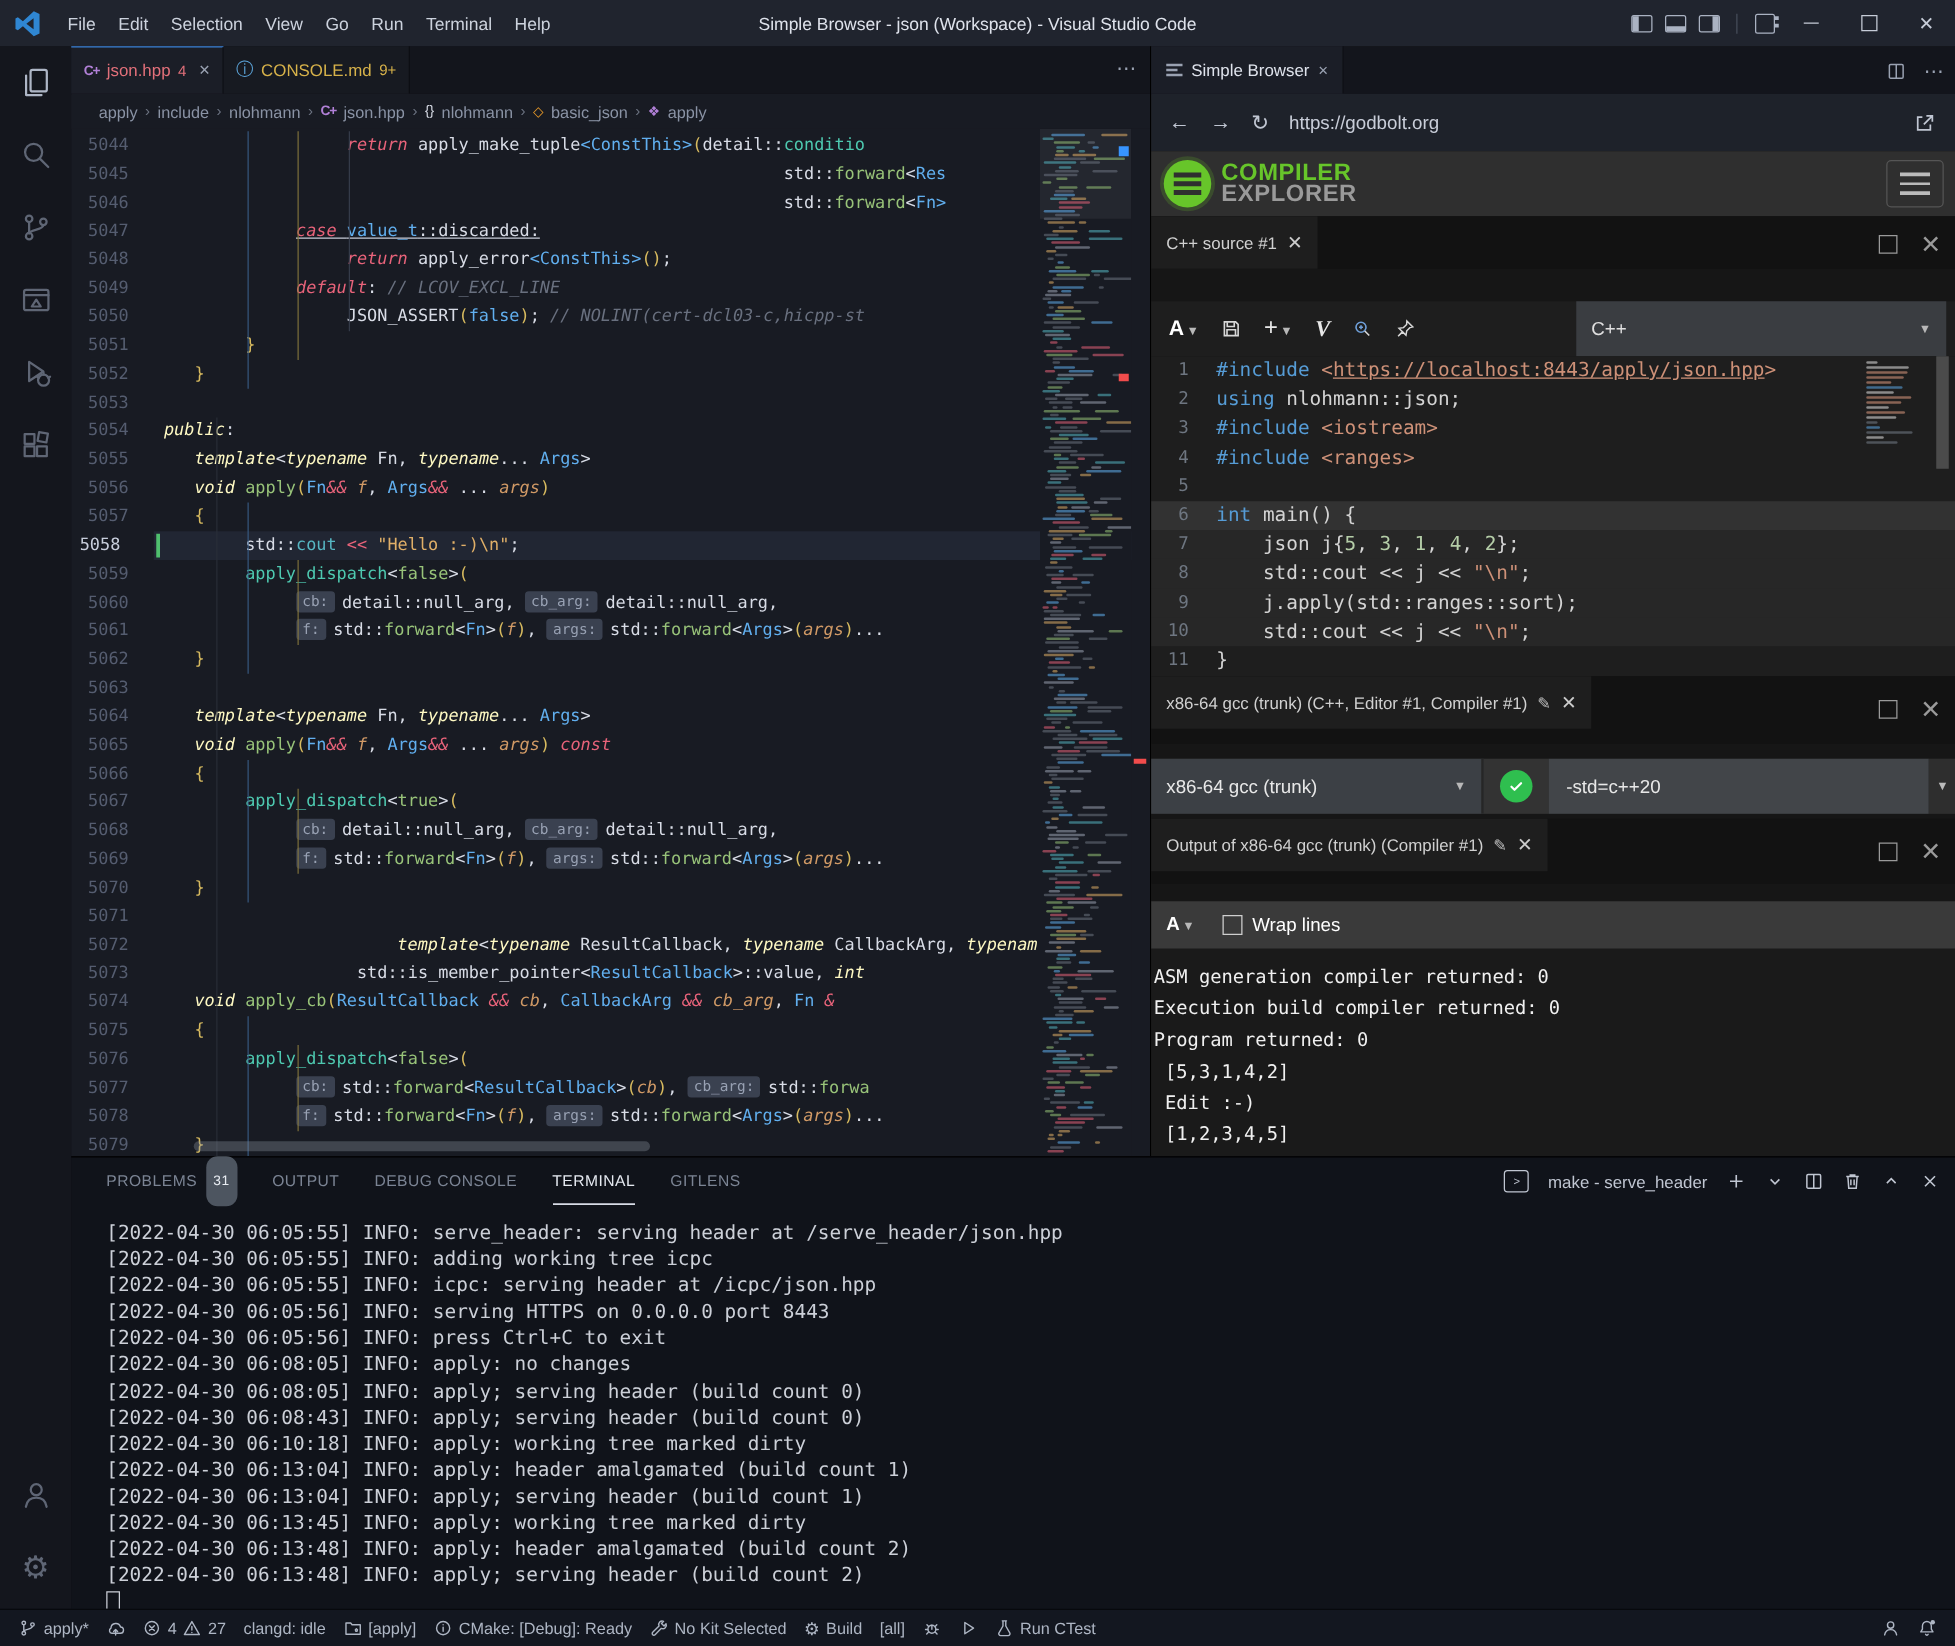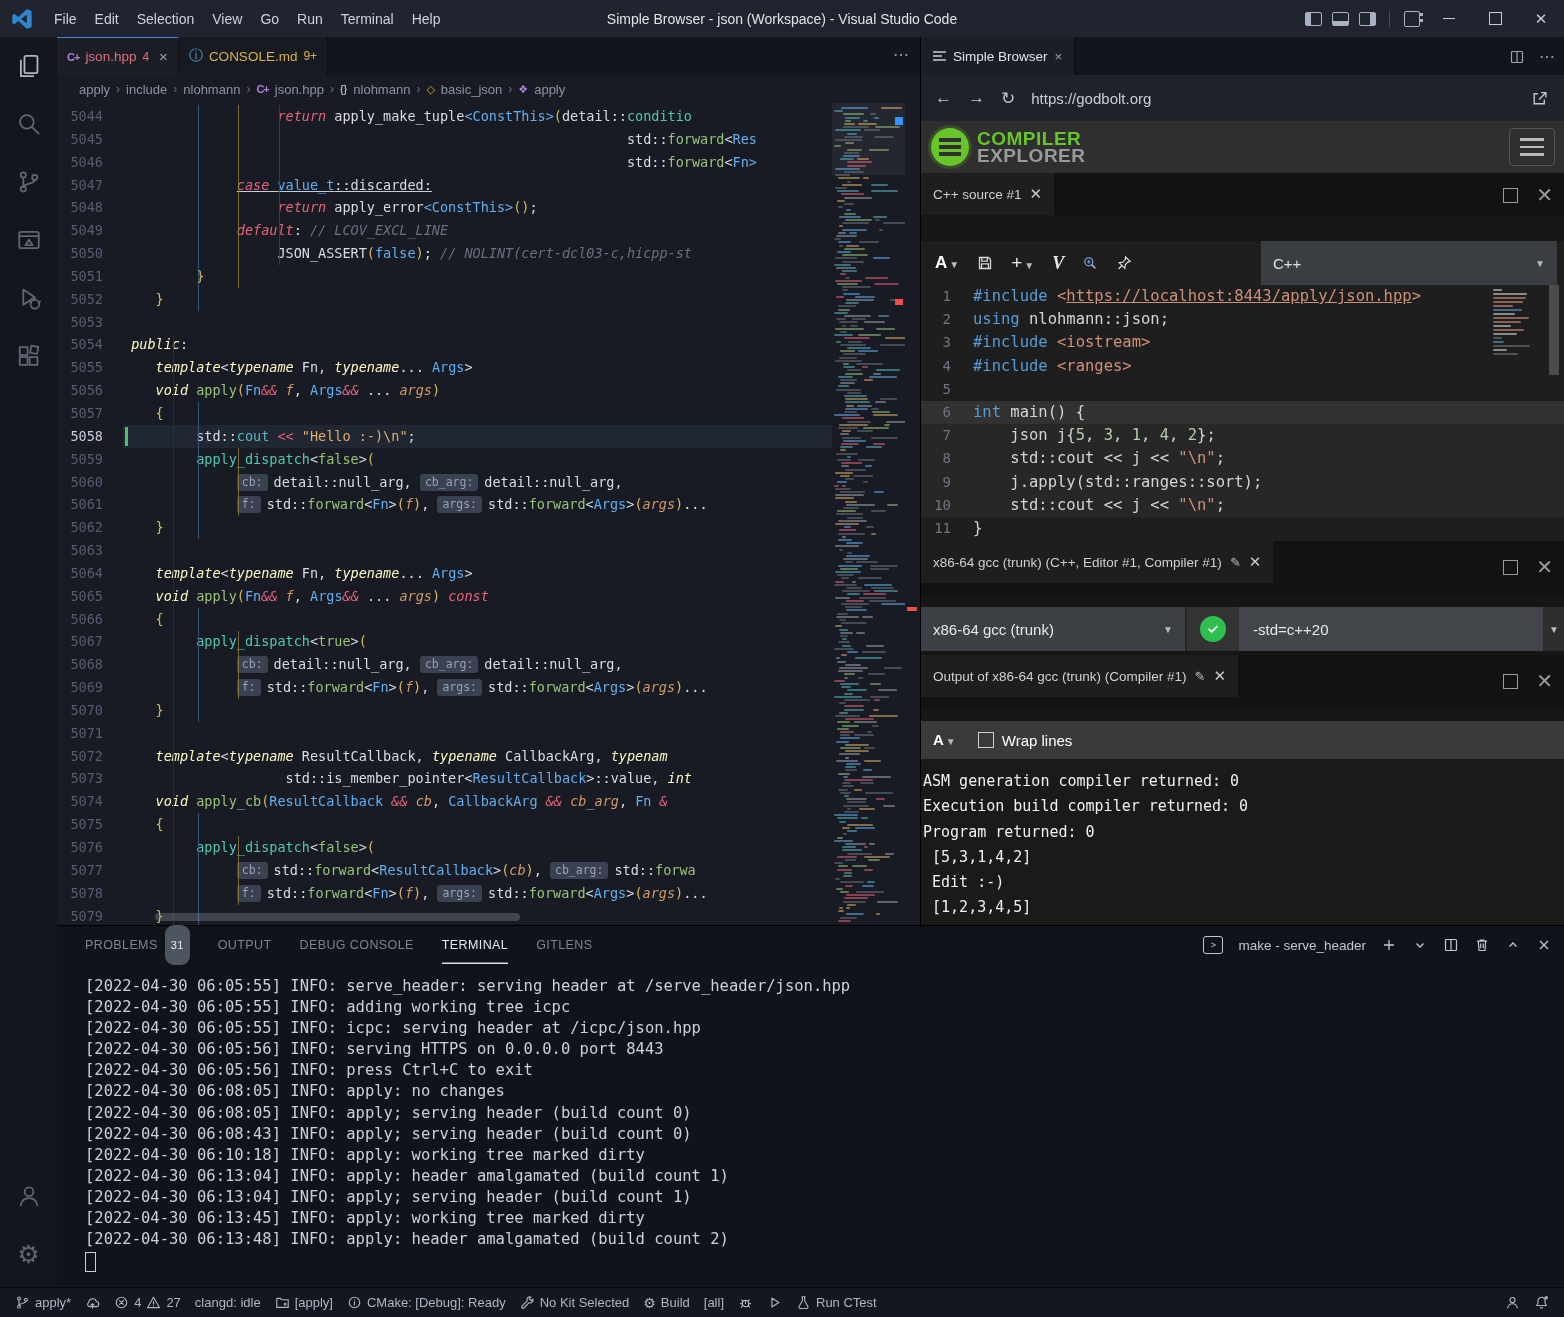--- a/index.html
+++ b/index.html
@@ -52,21 +52,21 @@
   #breadcrumb{position:absolute;left:0;top:38px;right:0;height:28px;display:flex;align-items:center;
               padding-left:22px;font-size:13px;color:#8a93a5;background:#181b23;gap:3px;white-space:nowrap;}
   #breadcrumb .sep{color:#6b7280;font-size:12px;margin:0 3px;}
   #breadcrumb .bicon{font-size:11px;margin-right:3px;}
 
   #codearea{position:absolute;left:0;top:66px;right:0;bottom:0;overflow:hidden;
             font-family:"DejaVu Sans Mono",monospace;font-size:13.5px;}
   #codelines{position:absolute;left:0;top:0;right:0;bottom:0;padding-top:2px;}
   .crow{display:flex;height:22.85px;line-height:22.85px;white-space:pre;position:relative;}
   .lnum{flex:0 0 66px;text-align:right;padding-right:20px;color:#555d70;box-sizing:border-box;}
-  .crow.cur .lnum{color:#c8cedc;}
+  .crow.cur .lnum{color:#c8cedc;text-align:center;}
   .ltxt{flex:1;padding-right:90px;overflow:hidden;position:relative;}
   .crow.cur .ltxt{background:#212633;}
   .curmark{position:absolute;left:68px;top:2px;width:3px;height:19px;background:#4fbf6e;}
   .tk-w{color:#d8dce6}.tk-k{color:#e8637a;font-style:italic}.tk-t{color:#fef9c3;font-style:italic}
   .tk-y{color:#61afef}.tk-g{color:#98c379}.tk-c{color:#56b6c2}.tk-tl{color:#4ec9b0}
   .tk-s{color:#e0af68}.tk-m{color:#69707f;font-style:italic}.tk-p{color:#d19a66;font-style:italic}
   .tk-b{color:#d7ba5f}
   .tk-h{display:inline-block;background:#3a4150;color:#98a1b3;border-radius:3px;padding:0 5px;
         margin-right:6px;font-size:11.5px;line-height:17px;vertical-align:1px;}
   .guide{position:absolute;width:1px;opacity:.85;}
@@ -329,21 +329,21 @@
           <div class="crow"><span class="lnum">5062</span><span class="ltxt" style="padding-left: 4ch;"><span class="tk-b">}</span></span></div>
           <div class="crow"><span class="lnum">5063</span><span class="ltxt" style="padding-left: 0ch;"></span></div>
           <div class="crow"><span class="lnum">5064</span><span class="ltxt" style="padding-left: 4ch;"><span class="tk-t">template</span><span class="tk-w">&lt;</span><span class="tk-t">typename</span><span class="tk-w"> Fn, </span><span class="tk-t">typename</span><span class="tk-w">... </span><span class="tk-y">Args</span><span class="tk-w">&gt;</span></span></div>
           <div class="crow"><span class="lnum">5065</span><span class="ltxt" style="padding-left: 4ch;"><span class="tk-t">void </span><span class="tk-g">apply</span><span class="tk-b">(</span><span class="tk-y">Fn</span><span class="tk-k">&amp;&amp;</span><span class="tk-w"> </span><span class="tk-p">f</span><span class="tk-w">, </span><span class="tk-y">Args</span><span class="tk-k">&amp;&amp;</span><span class="tk-w"> ... </span><span class="tk-p">args</span><span class="tk-b">)</span><span class="tk-w"> </span><span class="tk-k">const</span></span></div>
           <div class="crow"><span class="lnum">5066</span><span class="ltxt" style="padding-left: 4ch;"><span class="tk-b">{</span></span></div>
           <div class="crow"><span class="lnum">5067</span><span class="ltxt" style="padding-left: 9ch;"><span class="tk-tl">apply_dispatch</span><span class="tk-w">&lt;</span><span class="tk-g">true</span><span class="tk-w">&gt;</span><span class="tk-b">(</span></span></div>
           <div class="crow"><span class="lnum">5068</span><span class="ltxt" style="padding-left: 14ch;"><span class="tk-h">cb:</span><span class="tk-w">detail::null_arg, </span><span class="tk-h">cb_arg:</span><span class="tk-w">detail::null_arg,</span></span></div>
           <div class="crow"><span class="lnum">5069</span><span class="ltxt" style="padding-left: 14ch;"><span class="tk-h">f:</span><span class="tk-w">std::</span><span class="tk-g">forward</span><span class="tk-w">&lt;</span><span class="tk-y">Fn</span><span class="tk-w">&gt;</span><span class="tk-b">(</span><span class="tk-p">f</span><span class="tk-b">)</span><span class="tk-w">, </span><span class="tk-h">args:</span><span class="tk-w">std::</span><span class="tk-g">forward</span><span class="tk-w">&lt;</span><span class="tk-y">Args</span><span class="tk-w">&gt;</span><span class="tk-b">(</span><span class="tk-p">args</span><span class="tk-b">)</span><span class="tk-w">...</span></span></div>
           <div class="crow"><span class="lnum">5070</span><span class="ltxt" style="padding-left: 4ch;"><span class="tk-b">}</span></span></div>
           <div class="crow"><span class="lnum">5071</span><span class="ltxt" style="padding-left: 0ch;"></span></div>
-          <div class="crow"><span class="lnum">5072</span><span class="ltxt" style="padding-left: 4ch;"><span class="tk-t">template</span><span class="tk-w">&lt;</span><span class="tk-t">typename</span><span class="tk-w"> ResultCallback, </span><span class="tk-t">typename</span><span class="tk-w"> CallbackArg, </span><span class="tk-t">typenam</span></span></div>
+          <div class="crow"><span class="lnum">5072</span><span class="ltxt" style="padding-left: 4ch; text-align: right;"><span class="tk-t">template</span><span class="tk-w">&lt;</span><span class="tk-t">typename</span><span class="tk-w"> ResultCallback, </span><span class="tk-t">typename</span><span class="tk-w"> CallbackArg, </span><span class="tk-t">typenam</span></span></div>
           <div class="crow"><span class="lnum">5073</span><span class="ltxt" style="padding-left: 20ch;"><span class="tk-w">std::is_member_pointer&lt;</span><span class="tk-y">ResultCallback</span><span class="tk-w">&gt;::value, </span><span class="tk-t">int</span></span></div>
           <div class="crow"><span class="lnum">5074</span><span class="ltxt" style="padding-left: 4ch;"><span class="tk-t">void </span><span class="tk-g">apply_cb</span><span class="tk-b">(</span><span class="tk-y">ResultCallback</span><span class="tk-w"> </span><span class="tk-k">&amp;&amp;</span><span class="tk-w"> </span><span class="tk-p">cb</span><span class="tk-w">, </span><span class="tk-y">CallbackArg</span><span class="tk-w"> </span><span class="tk-k">&amp;&amp;</span><span class="tk-w"> </span><span class="tk-p">cb_arg</span><span class="tk-w">, </span><span class="tk-y">Fn</span><span class="tk-w"> </span><span class="tk-k">&amp;</span></span></div>
           <div class="crow"><span class="lnum">5075</span><span class="ltxt" style="padding-left: 4ch;"><span class="tk-b">{</span></span></div>
           <div class="crow"><span class="lnum">5076</span><span class="ltxt" style="padding-left: 9ch;"><span class="tk-tl">apply_dispatch</span><span class="tk-w">&lt;</span><span class="tk-g">false</span><span class="tk-w">&gt;</span><span class="tk-b">(</span></span></div>
           <div class="crow"><span class="lnum">5077</span><span class="ltxt" style="padding-left: 14ch;"><span class="tk-h">cb:</span><span class="tk-w">std::</span><span class="tk-g">forward</span><span class="tk-w">&lt;</span><span class="tk-y">ResultCallback</span><span class="tk-w">&gt;</span><span class="tk-b">(</span><span class="tk-p">cb</span><span class="tk-b">)</span><span class="tk-w">, </span><span class="tk-h">cb_arg:</span><span class="tk-w">std::</span><span class="tk-g">forwa</span></span></div>
           <div class="crow"><span class="lnum">5078</span><span class="ltxt" style="padding-left: 14ch;"><span class="tk-h">f:</span><span class="tk-w">std::</span><span class="tk-g">forward</span><span class="tk-w">&lt;</span><span class="tk-y">Fn</span><span class="tk-w">&gt;</span><span class="tk-b">(</span><span class="tk-p">f</span><span class="tk-b">)</span><span class="tk-w">, </span><span class="tk-h">args:</span><span class="tk-w">std::</span><span class="tk-g">forward</span><span class="tk-w">&lt;</span><span class="tk-y">Args</span><span class="tk-w">&gt;</span><span class="tk-b">(</span><span class="tk-p">args</span><span class="tk-b">)</span><span class="tk-w">...</span></span></div>
           <div class="crow"><span class="lnum">5079</span><span class="ltxt" style="padding-left: 4ch;"><span class="tk-b">}</span></span></div>
           <div class="guide" style="left: 140.52px; top: 2px; height: 205.65px; background: rgb(59, 95, 138);"></div>
           <div class="guide" style="left: 181.17px; top: 2px; height: 182.8px; background: rgb(138, 122, 61);"></div>
           <div class="guide" style="left: 221.82px; top: 2px; height: 159.95px; background: rgb(58, 65, 80);"></div>
@@ -983,20 +983,21 @@
           <div class="trow">[2022-04-30 06:05:56] INFO: serving HTTPS on 0.0.0.0 port 8443</div>
           <div class="trow">[2022-04-30 06:05:56] INFO: press Ctrl+C to exit</div>
           <div class="trow">[2022-04-30 06:08:05] INFO: apply: no changes</div>
           <div class="trow">[2022-04-30 06:08:05] INFO: apply; serving header (build count 0)</div>
           <div class="trow">[2022-04-30 06:08:43] INFO: apply; serving header (build count 0)</div>
           <div class="trow">[2022-04-30 06:10:18] INFO: apply: working tree marked dirty</div>
           <div class="trow">[2022-04-30 06:13:04] INFO: apply: header amalgamated (build count 1)</div>
           <div class="trow">[2022-04-30 06:13:04] INFO: apply; serving header (build count 1)</div>
           <div class="trow">[2022-04-30 06:13:45] INFO: apply: working tree marked dirty</div>
           <div class="trow">[2022-04-30 06:13:48] INFO: apply: header amalgamated (build count 2)</div>
+          <div class="trow">[2022-04-30 06:13:48] INFO: apply; serving header (build count 2)</div>
         </div>
       <div id="cursor"></div>
     </div>
   </div>
 
   <div id="statusbar">
     <div id="sleft" style="display:flex;">
         <div class="sitem">
           <span class="ic ">
             <svg viewBox="0 0 16 16" fill="none" stroke="currentColor" stroke-width="1.2" stroke-linecap="round" stroke-linejoin="round">

